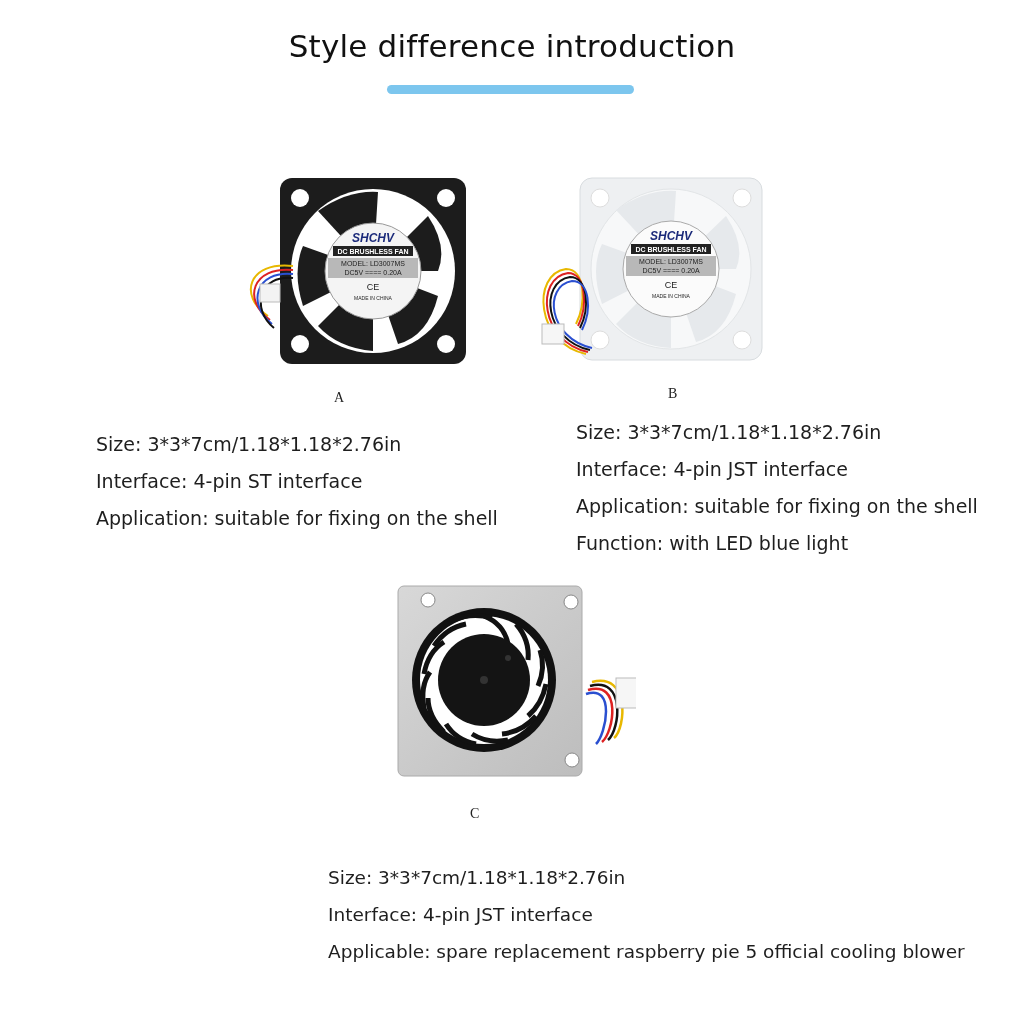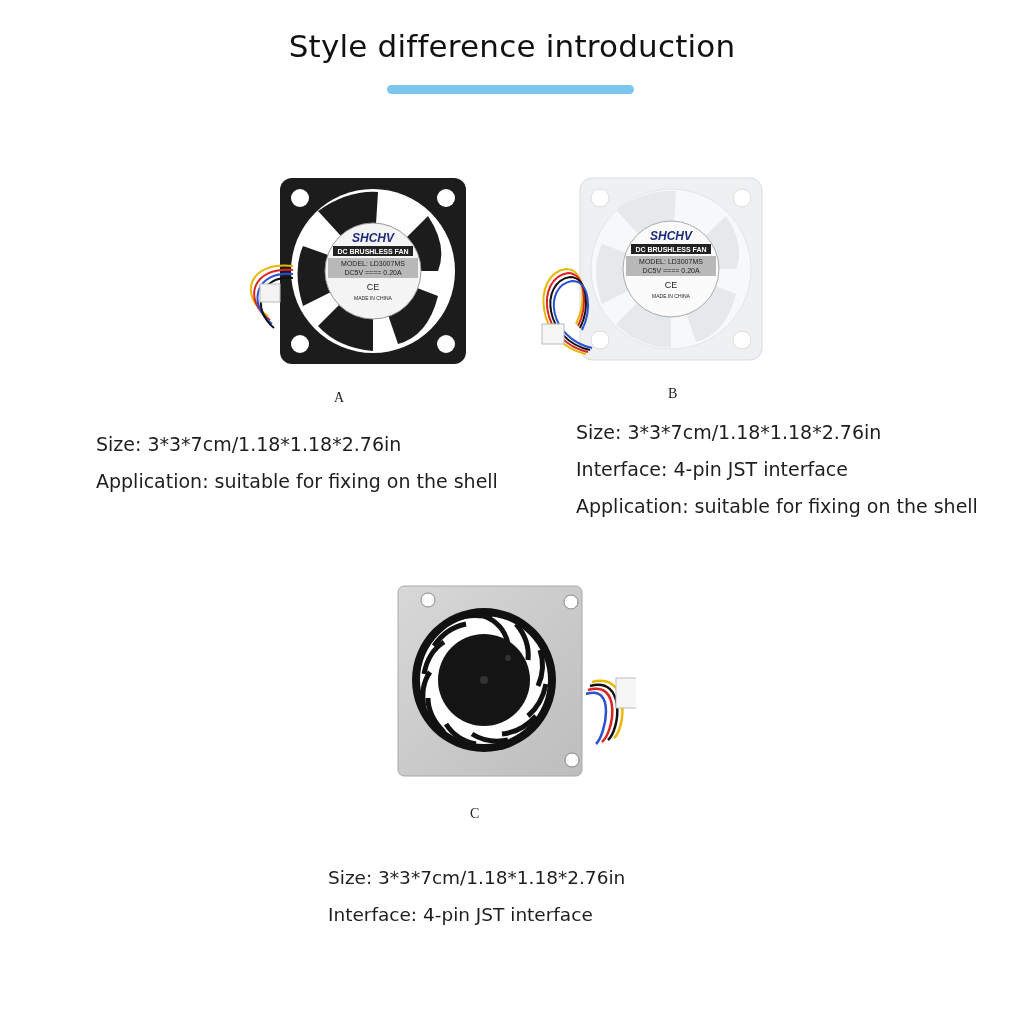--- a/index.html
+++ b/index.html
@@ -97,27 +97,29 @@
     <path d="M52 88 C4 78 -1 14 32 9 C50 9 52 42 42 62" stroke="#d22" stroke-width="2" fill="none"></path>
     <path d="M54 86 C8 76 3 18 34 13 C52 13 54 44 44 64" stroke="#111" stroke-width="2" fill="none"></path>
     <path d="M56 84 C12 74 7 22 36 17 C54 17 56 46 46 66" stroke="#2a4fd0" stroke-width="2" fill="none"></path>
     <rect x="6" y="60" width="22" height="20" fill="#f6f6f6" stroke="#bbb"></rect>
   </svg>
 </div>
 <div class="caption" style="left:668px; top:386px;">B</div>
 
 <div class="specs" style="left:96px; top:426px;">
   <div>Size: 3*3*7cm/1.18*1.18*2.76in</div>
+  <div>Interface: 4-pin ST interface</div>
   <div>Application: suitable for fixing on the shell</div>
 </div>
 
 <div class="specs" style="left:576px; top:414px;">
   <div>Size: 3*3*7cm/1.18*1.18*2.76in</div>
   <div>Interface: 4-pin JST interface</div>
   <div>Application: suitable for fixing on the shell</div>
+  <div>Function: with LED blue light</div>
 </div>
 
 <div class="fan" style="left:396px; top:584px; width:240px; height:196px;">
   <svg width="240" height="196" viewBox="0 0 240 196">
     <defs>
       <linearGradient id="metal" x1="0" y1="0" x2="1" y2="1">
         <stop offset="0" stop-color="#d8d8d8"></stop>
           <stop offset="1" stop-color="#bdbdbd"></stop>
       </linearGradient>
     </defs>
@@ -149,13 +151,14 @@
     <path d="M194 102 C230 92 224 146 212 156" stroke="#111" stroke-width="2.5" fill="none"></path>
     <path d="M196 98 C234 88 230 144 218 154" stroke="#e8b800" stroke-width="2.5" fill="none"></path>
     <rect x="220" y="94" width="24" height="30" fill="#f6f6f6" stroke="#bbb"></rect>
   </svg>
 </div>
 <div class="caption" style="left:470px; top:806px;">C</div>
 
 <div class="specs specs-c" style="left:328px; top:859px;">
   <div>Size: 3*3*7cm/1.18*1.18*2.76in</div>
   <div>Interface: 4-pin JST interface</div>
+  <div>Applicable: spare replacement raspberry pie 5 official cooling blower</div>
 </div>
 
 </body></html>

